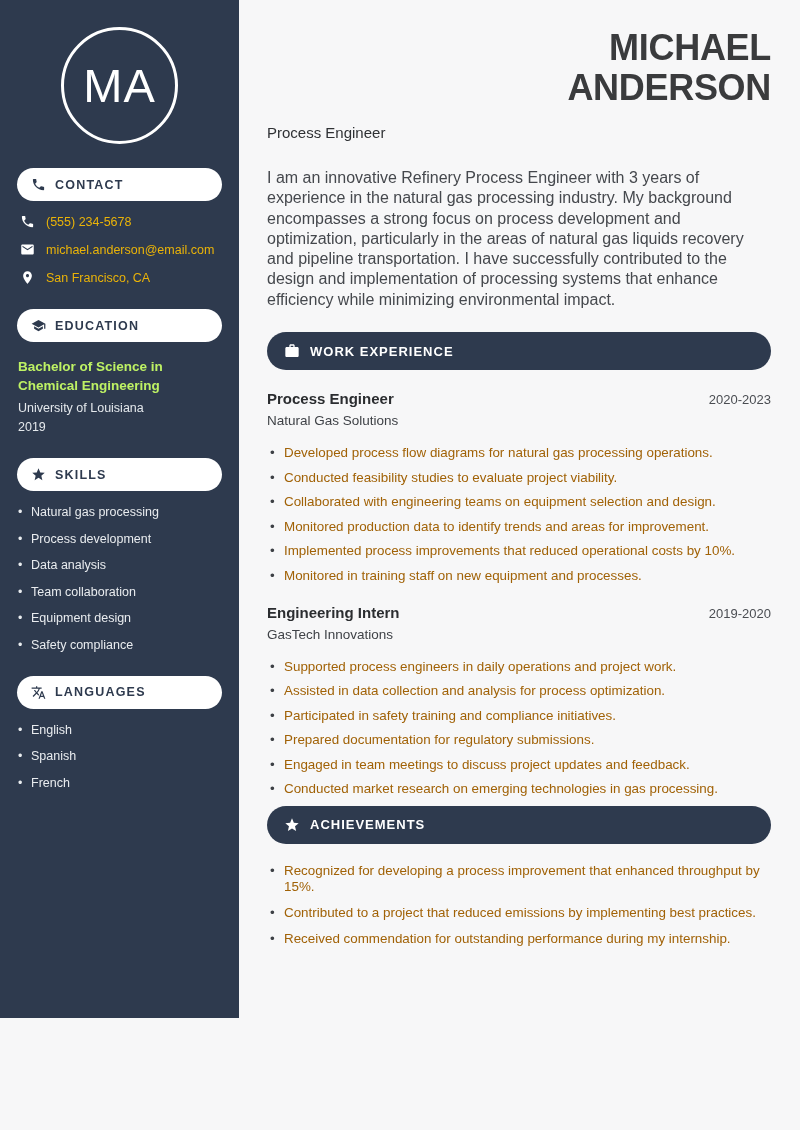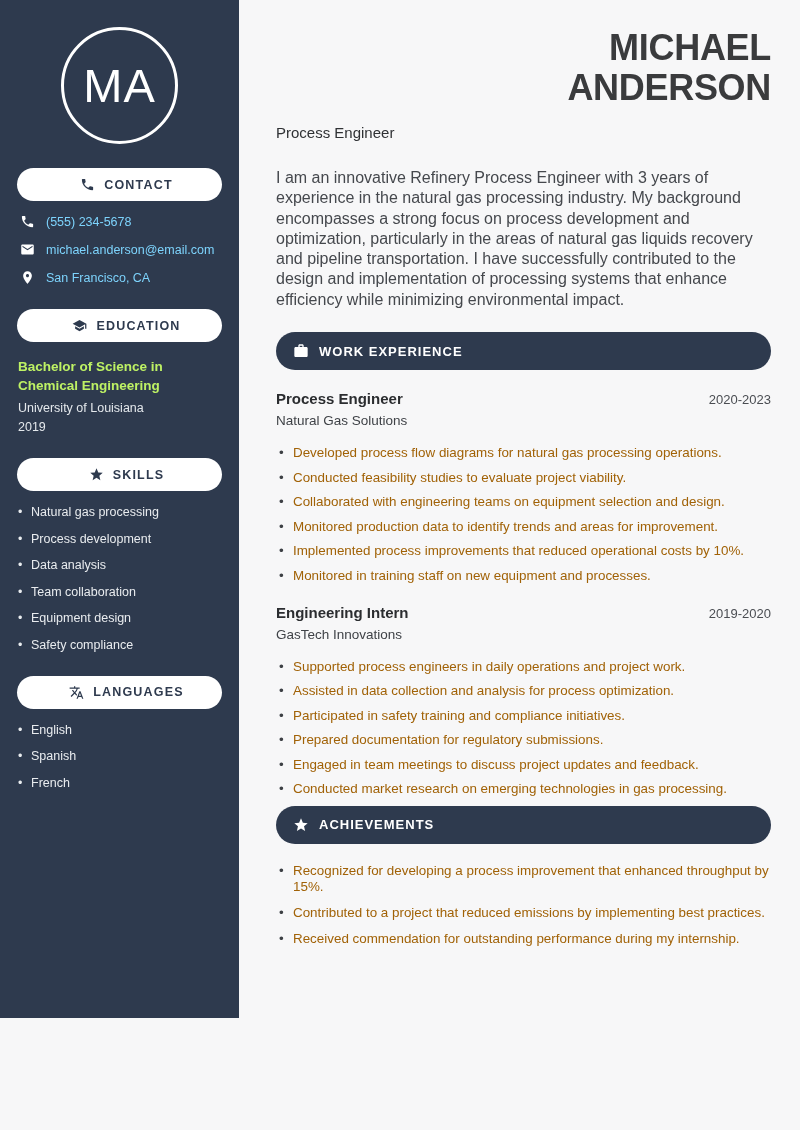--- a/index.html
+++ b/index.html
@@ -2,21 +2,21 @@
 <html><head>
 <meta charset="utf-8">
 <style>
   * { margin: 0; padding: 0; box-sizing: border-box; }
   html, body { width: 800px; height: 1130px; }
   body {
     font-family: "Liberation Sans", "DejaVu Sans", sans-serif;
     background: #f7f7f8;
     overflow: hidden;
   }
-  .page { display: flex; width: 800px; height: 1018px; gap: 9px; }
+  .page { display: flex; width: 800px; height: 1018px; }
 
   
   .sidebar {
     width: 239px; min-width: 239px; height: 100%;
     background: #2e3a4e;
     padding: 27px 17px 20px 17px;
   }
   .avatar {
     width: 117px; height: 117px;
     border: 3px solid #ffffff;
@@ -29,28 +29,27 @@
   }
   .side-pill {
     background: #ffffff;
     border-radius: 17px;
     height: 33px;
     display: flex; align-items: center;
     padding-left: 14px; gap: 9px;
     color: #2e3a4e;
     font-size: 12.5px; font-weight: 700; letter-spacing: 1.2px;
     margin-top: 24px;
-    justify-content: center;
   }
   .side-pill svg { width: 15px; height: 15px; fill: #2e3a4e; }
   .contact-list { list-style: none; margin-top: 13px; }
   .contact-item {
     display: flex; align-items: center; gap: 11px;
     padding-left: 3px;
-    color: #7dd3fc; font-size: 12.5px;
+    color: #eab308; font-size: 12.5px;
     margin-bottom: 13px;
   }
   .contact-item svg { width: 15px; height: 15px; fill: #ffffff; flex: 0 0 auto; }
   .edu-block { margin-top: 15px; padding-left: 1px; }
   .edu-degree { color: #bef264; font-size: 13.5px; font-weight: 700; line-height: 19px; }
   .edu-school { color: #e4e8ec; font-size: 12.5px; margin-top: 6px; }
   .edu-year   { color: #e4e8ec; font-size: 12.5px; margin-top: 5px; }
   .side-list { list-style: none; margin-top: 14px; }
   .side-list li {
     position: relative;

